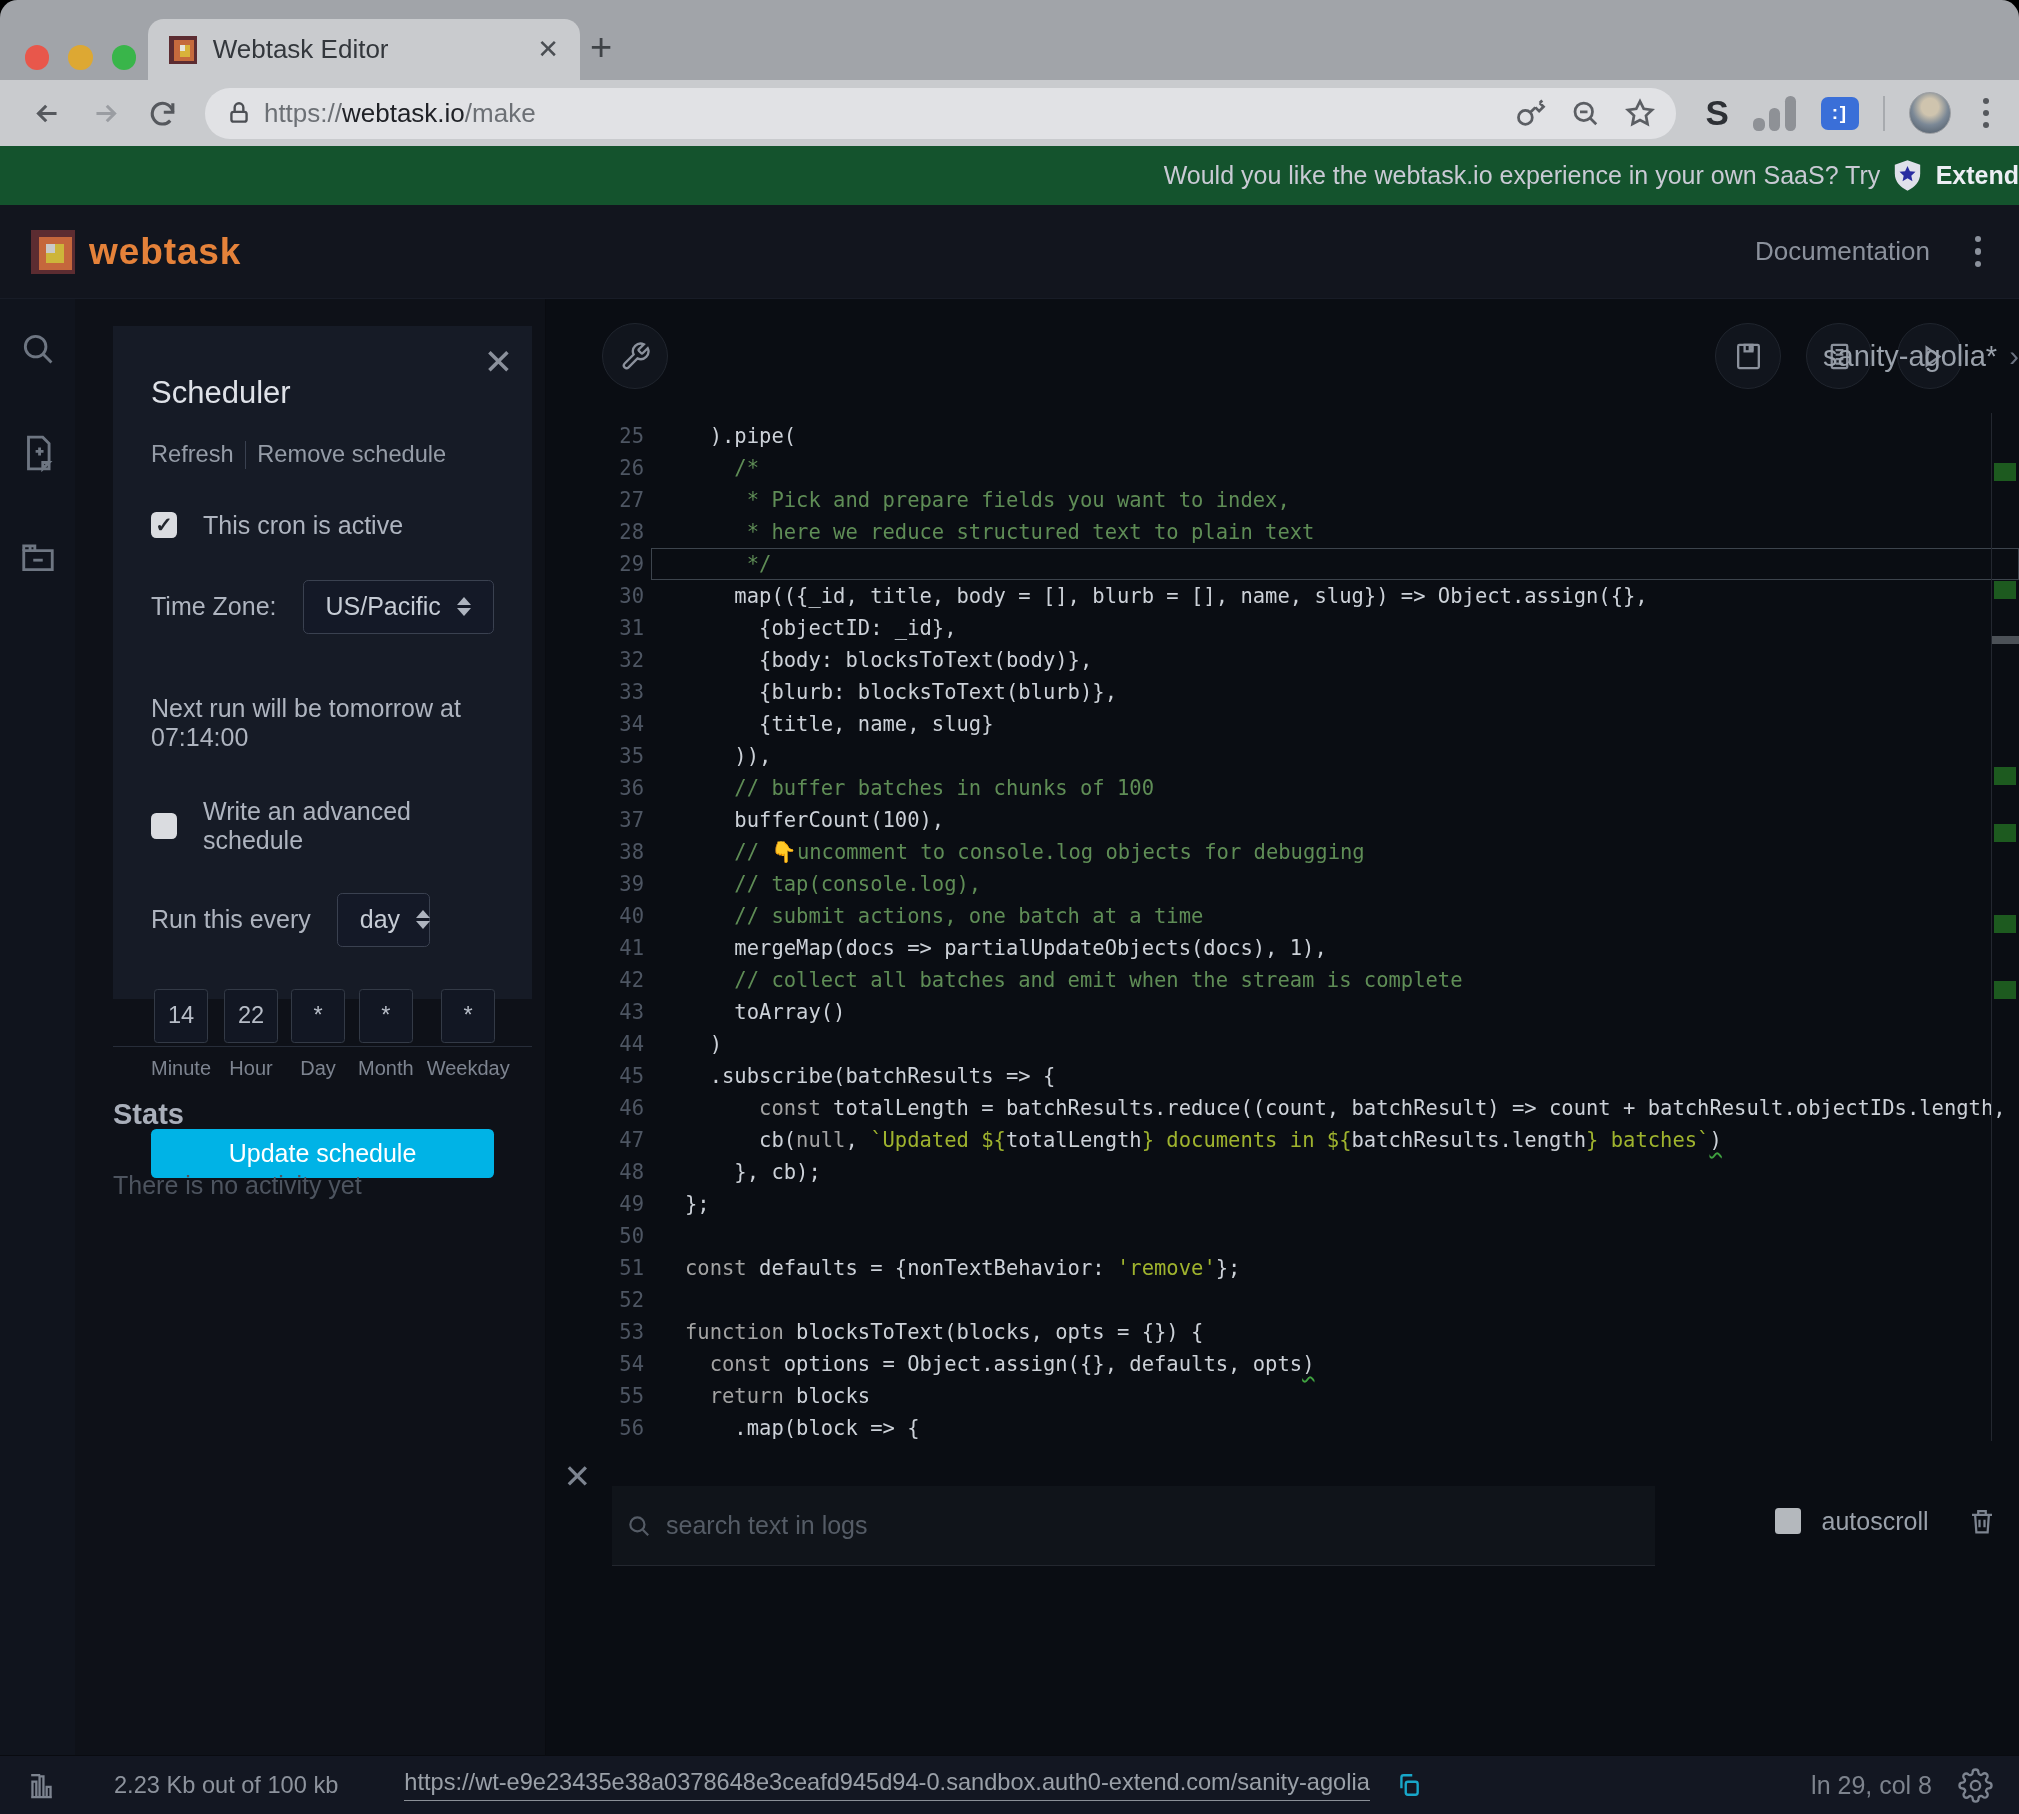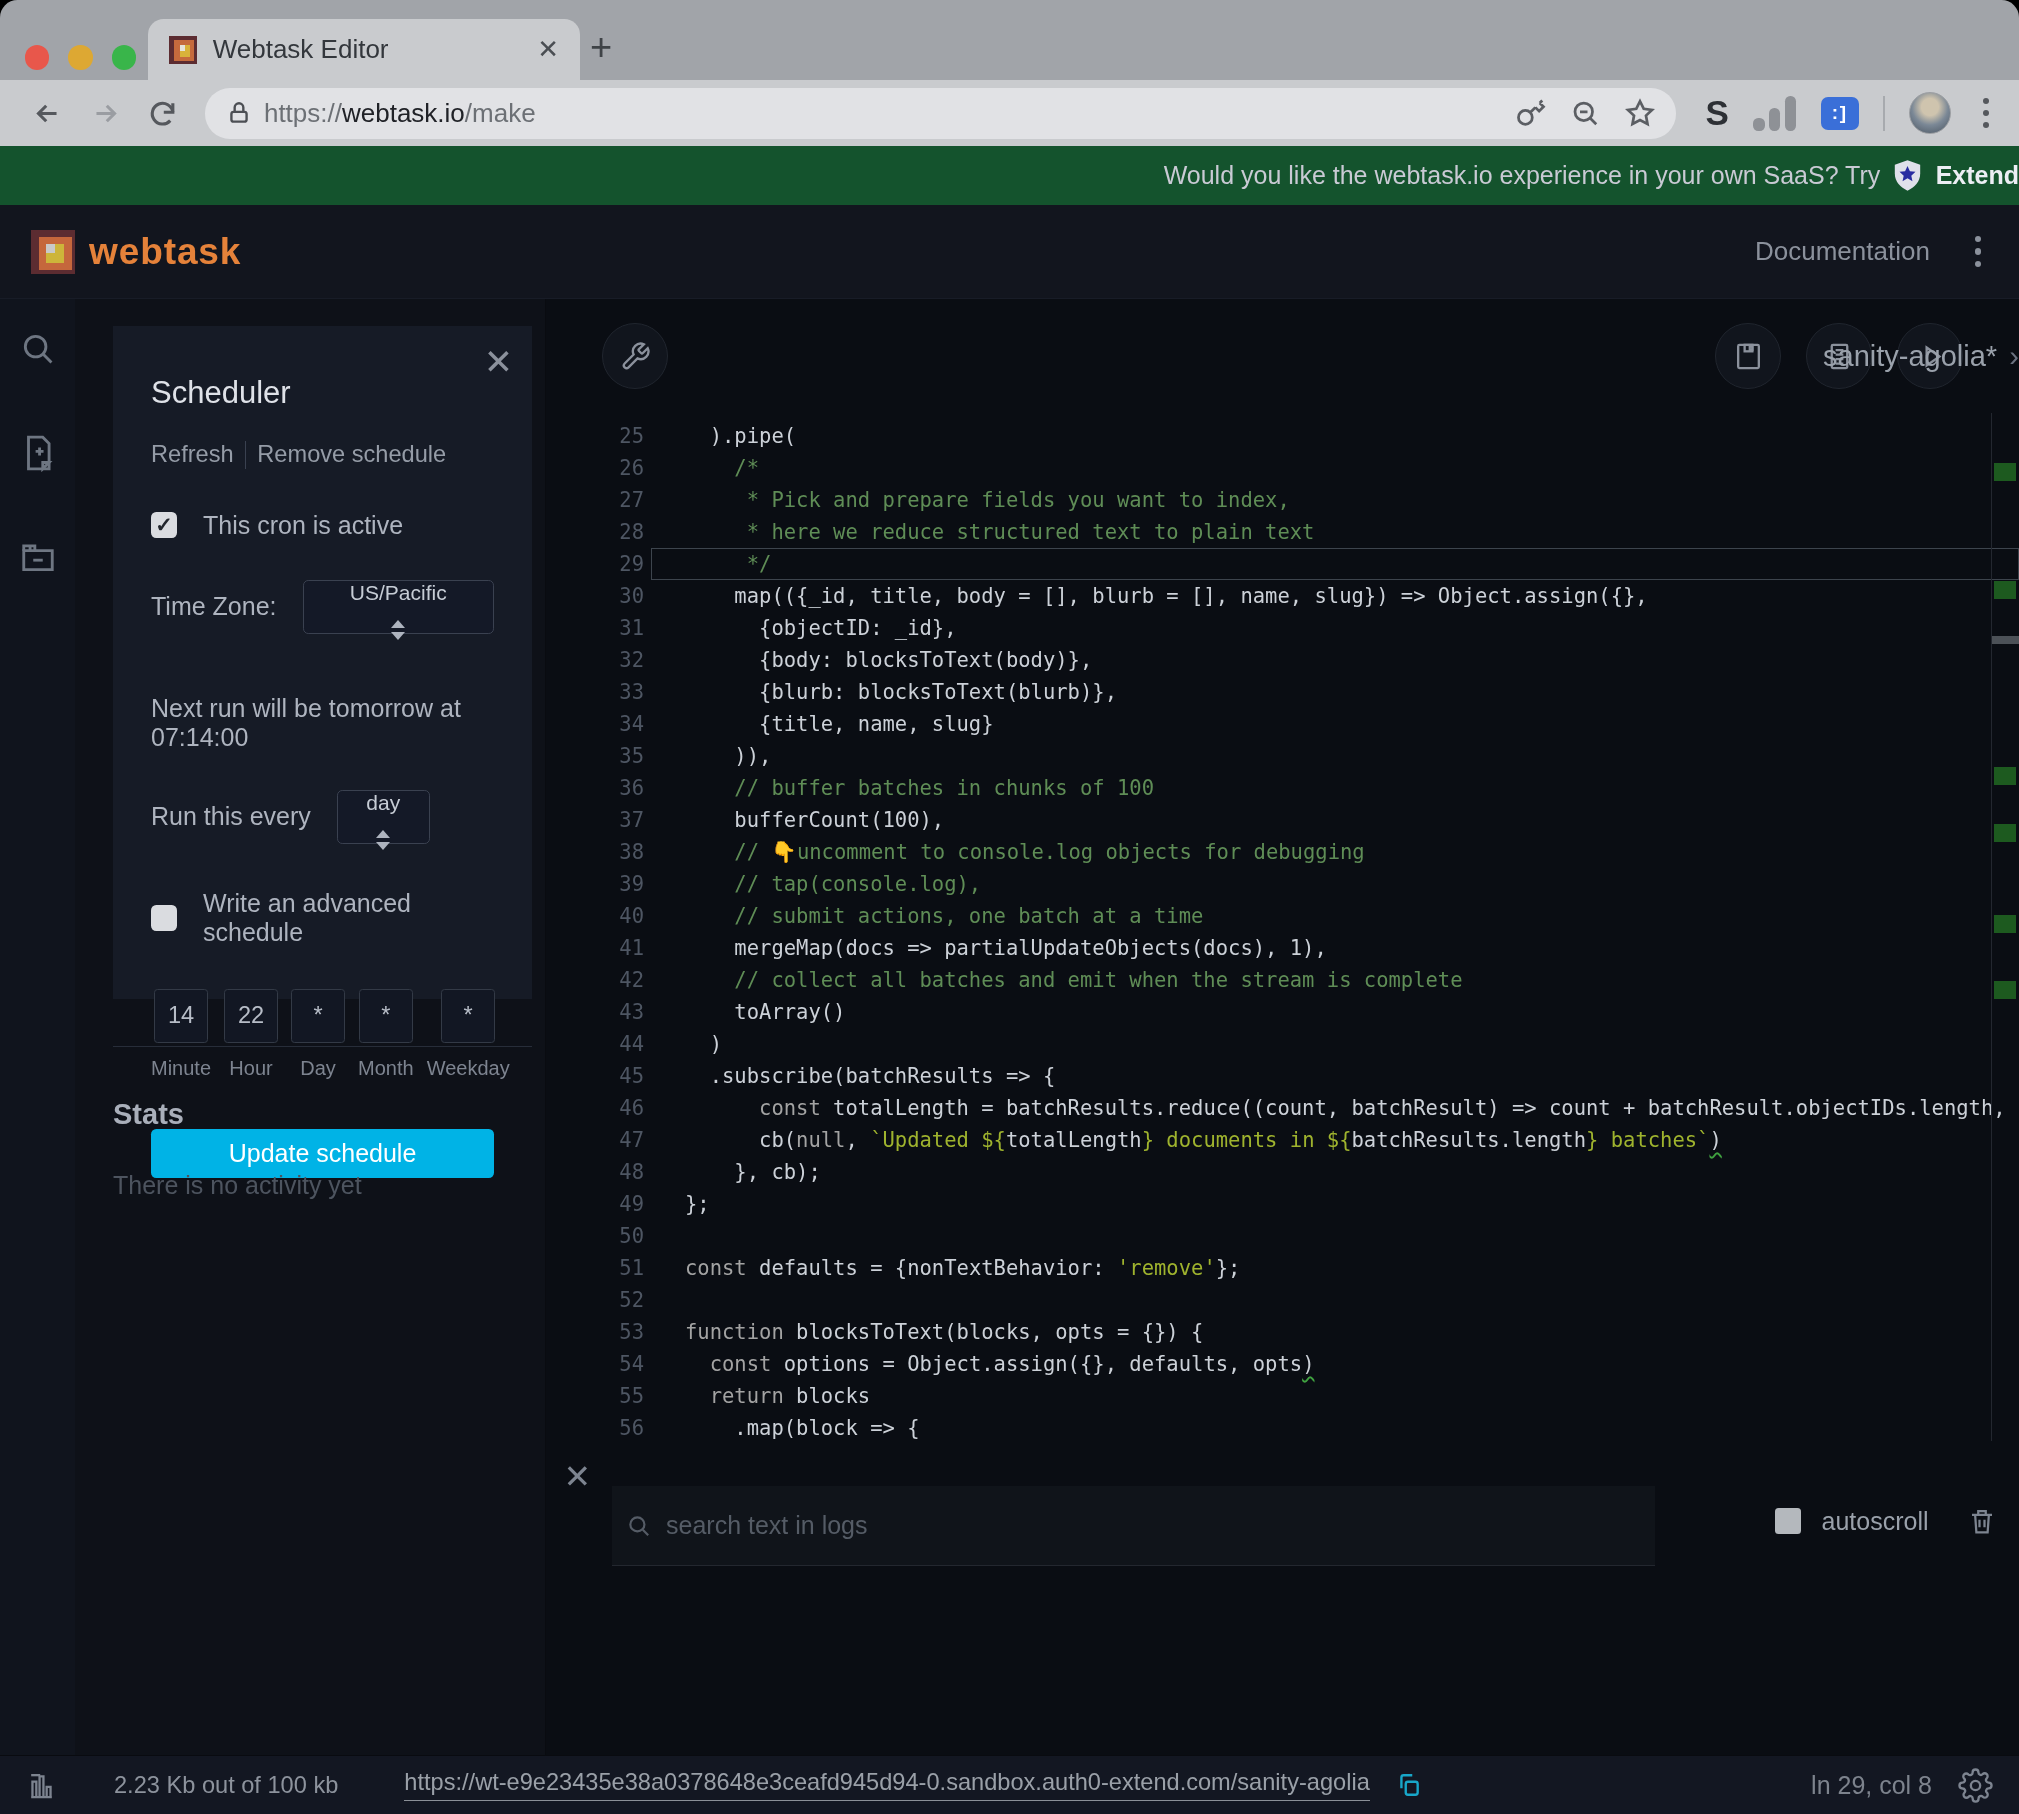--- a/index.html
+++ b/index.html
@@ -69,21 +69,21 @@
   .card-close { position:absolute; right:19px; top:15.7px; font-size:35px; color:#8b919c; font-weight:300; }
   .sched-title { font-size:31px; color:#dfe2e8; margin-top:15.7px; }
   .sched-links { display:flex; align-items:center; gap:11px; margin-top:30px; font-size:23.6px; color:#959ca7; }
   .sched-links .sep { width:1.7px; height:28px; background:#3a4150; }
   .row { display:flex; align-items:center; gap:26px; }
   .cron-active { margin-top:42px; font-size:25px; color:#aeb4bf; }
   .checkbox { width:26px; height:26px; background:#dadce0; border-radius:5.2px; position:relative; flex:none; }
   .checkbox.checked::after { content:"✓"; position:absolute; inset:0; display:flex; align-items:center; justify-content:center; font-size:21px; font-weight:bold; color:#23272e; }
   .checkbox.solid { background:#b4b8bd; border-radius:3.5px; }
   .tz-row { margin-top:40px; font-size:25px; color:#aeb4bf; }
-  .select { border:0.9px solid #3a4150; border-radius:5.2px; height:54px; display:flex; align-items:center; padding:0 22px; gap:15.7px; color:#c6ccd5; font-size:21px; background:#141927;flex-direction:column; }
+  .select { border:0.9px solid #3a4150; border-radius:5.2px; height:54px; display:flex; align-items:center; padding:0 22px; gap:15.7px; color:#c6ccd5; font-size:25px; background:#141927; }
   .select .val { flex:1; }
   .updown { display:flex; flex-direction:column; gap:3.5px; align-items:center; }
   .updown i { width:0; height:0; border-left:7px solid transparent; border-right:7px solid transparent; display:block; }
   .updown .up { border-bottom:8.7px solid #aeb4bf; }
   .updown .dn { border-top:8.7px solid #aeb4bf; }
   .tz-select { flex:1; }
   .nextrun { margin-top:60px; font-size:25px; color:#aeb4bf; }
   .every-row { margin-top:38px; font-size:25px; color:#aeb4bf; }
   .every-select { width:93px; }
   .adv-row { margin-top:45px; font-size:25px; color:#aeb4bf; }
@@ -283,33 +283,33 @@
             <span>Time Zone:</span>
             <span class="select tz-select">
               <span class="val">US/Pacific</span>
               <span class="updown">
                   <i class="up"></i>
                   <i class="dn"></i>
                 </span>
             </span>
           </div>
           <div class="nextrun">Next run will be tomorrow at 07:14:00</div>
+          <div class="row adv-row">
+            <span class="checkbox" id="advanced-cb"></span>
+            <span>Write an advanced schedule</span>
+          </div>
           <div class="row every-row">
             <span>Run this every</span>
             <span class="select every-select">
               <span class="val">day</span>
               <span class="updown">
                   <i class="up"></i>
                   <i class="dn"></i>
                 </span>
             </span>
-          </div>
-          <div class="row adv-row">
-            <span class="checkbox" id="advanced-cb"></span>
-            <span>Write an advanced schedule</span>
           </div>
           <div class="cron-grid" id="cron-grid">
               <div class="cron-cell">
                 <div class="cron-box">14</div>
                 <div class="cron-label">Minute</div>
               </div>
               <div class="cron-cell">
                 <div class="cron-box">22</div>
                 <div class="cron-label">Hour</div>
               </div>

